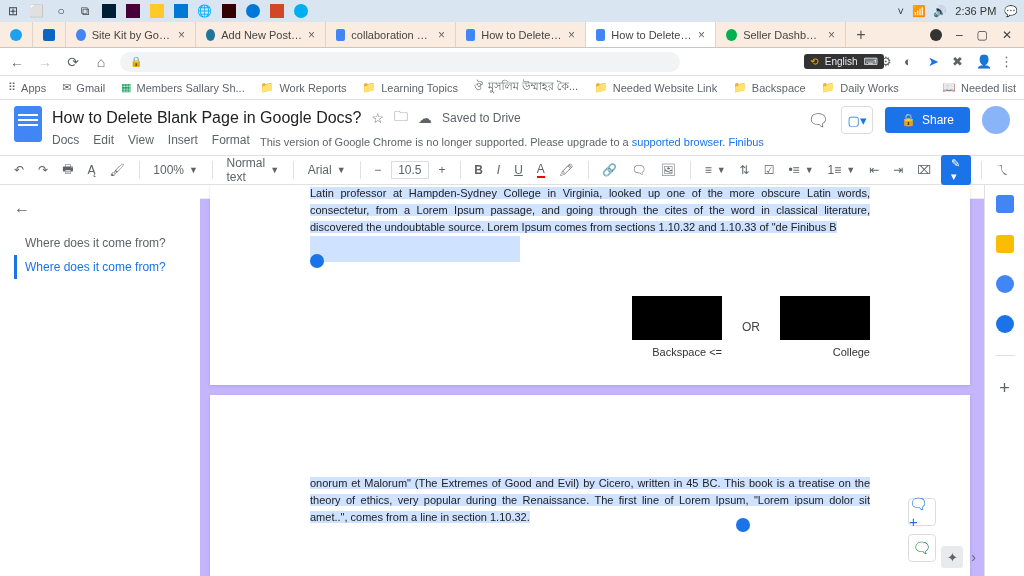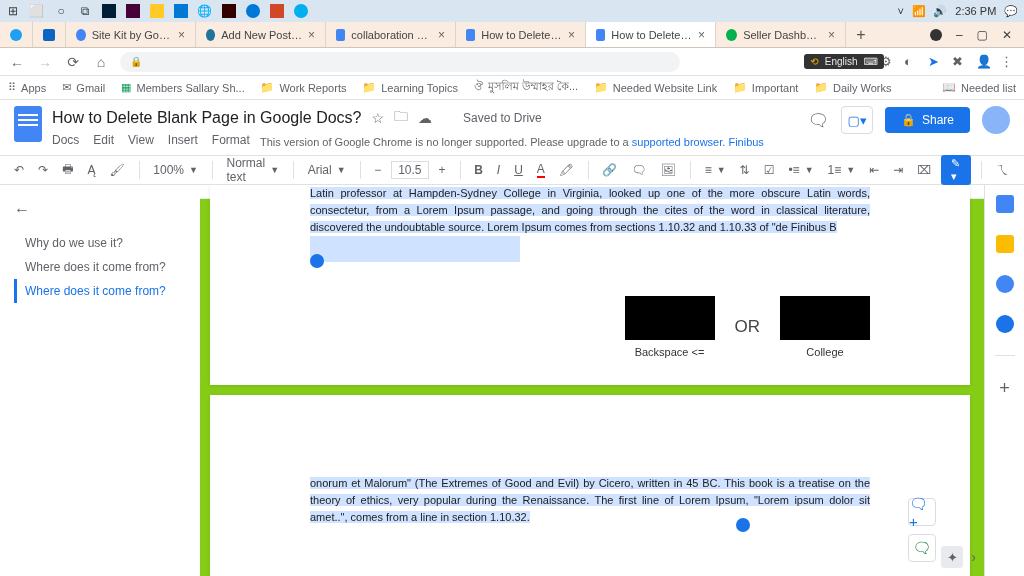--- a/index.html
+++ b/index.html
@@ -27,53 +27,53 @@
 .bm .folder{color:#f4b142;}
 .bm-right{margin-left:auto;}
 .docs-area{background:#fff;height:calc(576px - 22px - 26px - 28px - 24px);display:flex;flex-direction:column;}
 .doc-header{display:flex;align-items:flex-start;padding:6px 14px 0 14px;gap:10px;}
 .doc-logo{width:28px;height:36px;background:#4285f4;border-radius:3px;position:relative;}
 .doc-logo::after{content:"";position:absolute;left:4px;right:4px;top:8px;height:2px;background:#fff;box-shadow:0 5px 0 #fff,0 10px 0 #fff;}
 .title-col{flex:1;min-width:0;}
 .title-row{display:flex;align-items:center;gap:10px;}
 .doc-title{font-size:16px;color:#202124;}
 .title-ico{font-size:14px;color:#5f6368;}
-.saved{font-size:12px;color:#5f6368;margin-left:21px;}
+.saved{font-size:12px;color:#5f6368;}
 .menu-row{display:flex;gap:14px;font-size:12px;color:#5f6368;padding-top:3px;}
 .hdr-right{display:flex;align-items:center;gap:12px;}
 .comment-ico{font-size:17px;color:#5f6368;}
 .present-btn{width:32px;height:28px;border:1px solid #dadce0;border-radius:4px;display:flex;align-items:center;justify-content:center;color:#1a73e8;font-size:13px;}
 .share-btn{background:#1a73e8;color:#fff;padding:6px 16px;border-radius:4px;font-size:12px;display:flex;align-items:center;gap:6px;}
 .avatar{width:28px;height:28px;border-radius:50%;background:#8ab4f8;}
 .banner{position:absolute;left:260px;top:130px;background:#fff;padding:6px 0;font-size:11px;color:#5f6368;z-index:5;}
 .banner a{color:#1a73e8;text-decoration:none;}
 .toolbar{height:30px;border-top:1px solid #e0e0e0;border-bottom:1px solid #e0e0e0;display:flex;align-items:center;padding:0 10px;gap:6px;font-size:12px;color:#5f6368;margin-top:8px;}
 .tbtn{padding:2px 4px;display:flex;align-items:center;gap:3px;}
 .divider{width:1px;height:18px;background:#e0e0e0;margin:0 4px;}
 .toolbar .dd{font-size:9px;margin-left:2px;}
 .edit-pill{margin-left:auto;background:#1a73e8;color:#fff;padding:2px 10px;border-radius:3px;font-size:11px;}
 .more-tbtn{font-size:14px;}
 .content{flex:1;display:flex;overflow:hidden;position:relative;}
 .outline{width:200px;border-right:1px solid transparent;padding:14px 14px;}
 .outline .back{font-size:16px;color:#5f6368;margin-bottom:14px;display:inline-block;}
 .outline-item{font-size:12px;color:#5f6368;padding:5px 0;border-left:3px solid transparent;padding-left:8px;}
 .outline-item.active{color:#1a73e8;border-left-color:#1a73e8;}
-.canvas{flex:1;background:#84cc16;position:relative;overflow:hidden;}
+.canvas{flex:1;background:#c4b5fd;position:relative;overflow:hidden;}
 .ruler{height:14px;background:#fff;border-bottom:1px solid #e8eaed;position:relative;font-size:9px;color:#9aa0a6;}
 .ruler span{position:absolute;top:1px;}
 .page{position:absolute;left:10px;width:760px;background:#fff;box-shadow:0 1px 3px rgba(60,64,67,0.15);}
 .page1{top:0;height:200px;padding:0 100px 20px 100px;}
 .page2{top:210px;height:260px;padding:80px 100px 20px 100px;}
 .sel{background:#cfe2ff;}
 .para{font-size:11px;line-height:1.55;text-align:justify;color:#202124;}
 .sel-handle{position:absolute;width:14px;height:14px;background:#1a73e8;border-radius:50%;}
 .keys-row{display:flex;align-items:center;justify-content:flex-end;gap:20px;margin-top:34px;}
-.key-box{display:flex;flex-direction:column;align-items:center;gap:6px;}
+.key-box{display:flex;flex-direction:column;align-items:flex-end;gap:6px;}
 .black-key{width:90px;height:44px;background:#000;}
-.or-text{font-size:17px;color:#444;}
+.or-text{font-size:12px;color:#444;}
 .key-label{font-size:11px;color:#333;}
 .sidepanel{width:40px;background:#fff;border-left:1px solid #e0e0e0;display:flex;flex-direction:column;align-items:center;padding-top:10px;gap:22px;}
 .sp-ico{width:18px;height:18px;border-radius:3px;}
 .floaters{position:absolute;right:48px;bottom:14px;display:flex;flex-direction:column;gap:8px;}
 .floater{width:28px;height:28px;border:1px solid #dadce0;border-radius:4px;background:#fff;display:flex;align-items:center;justify-content:center;color:#1a73e8;font-size:15px;}
 .corner{position:absolute;right:8px;bottom:8px;display:flex;gap:8px;align-items:center;}
 .corner .sq{width:22px;height:22px;background:#e8eaed;border-radius:3px;display:flex;align-items:center;justify-content:center;font-size:13px;color:#5f6368;}
 .ellipsis{white-space:nowrap;overflow:hidden;text-overflow:ellipsis;}
 </style>
 </head>
@@ -200,21 +200,21 @@
   <div class="bm">
       <span>ঔ</span>
       <span>মুসলিম উম্মাহর কৈ...</span>
     </div>
   <div class="bm">
       <span class="folder">📁</span>
       <span>Needed Website Link</span>
     </div>
   <div class="bm">
       <span class="folder">📁</span>
-      <span>Important</span>
+      <span>Backspace</span>
     </div>
   <div class="bm">
       <span class="folder">📁</span>
       <span>Daily Works</span>
     </div>
   <div class="bm bm-right">
       <span>📖</span>
       <span>Needed list</span>
     </div>
 </div>
@@ -311,21 +311,20 @@
     <span class="tbtn">⇥</span>
     <span class="tbtn">⌧</span>
     <div class="edit-pill">✎ ▾</div>
     <div class="divider"></div>
     <span class="tbtn more-tbtn">ㄟ</span>
   </div>
 
   <div class="content">
     <div class="outline">
       <span class="back">←</span>
-      <div class="outline-item">Why do we use it?</div>
       <div class="outline-item">Where does it come from?</div>
       <div class="outline-item active">Where does it come from?</div>
     </div>
 
     <div class="canvas">
       <div class="ruler">
         <span style="left:110px">1</span>
         <span style="left:200px">2</span>
         <span style="left:290px">3</span>
         <span style="left:380px">4</span>

